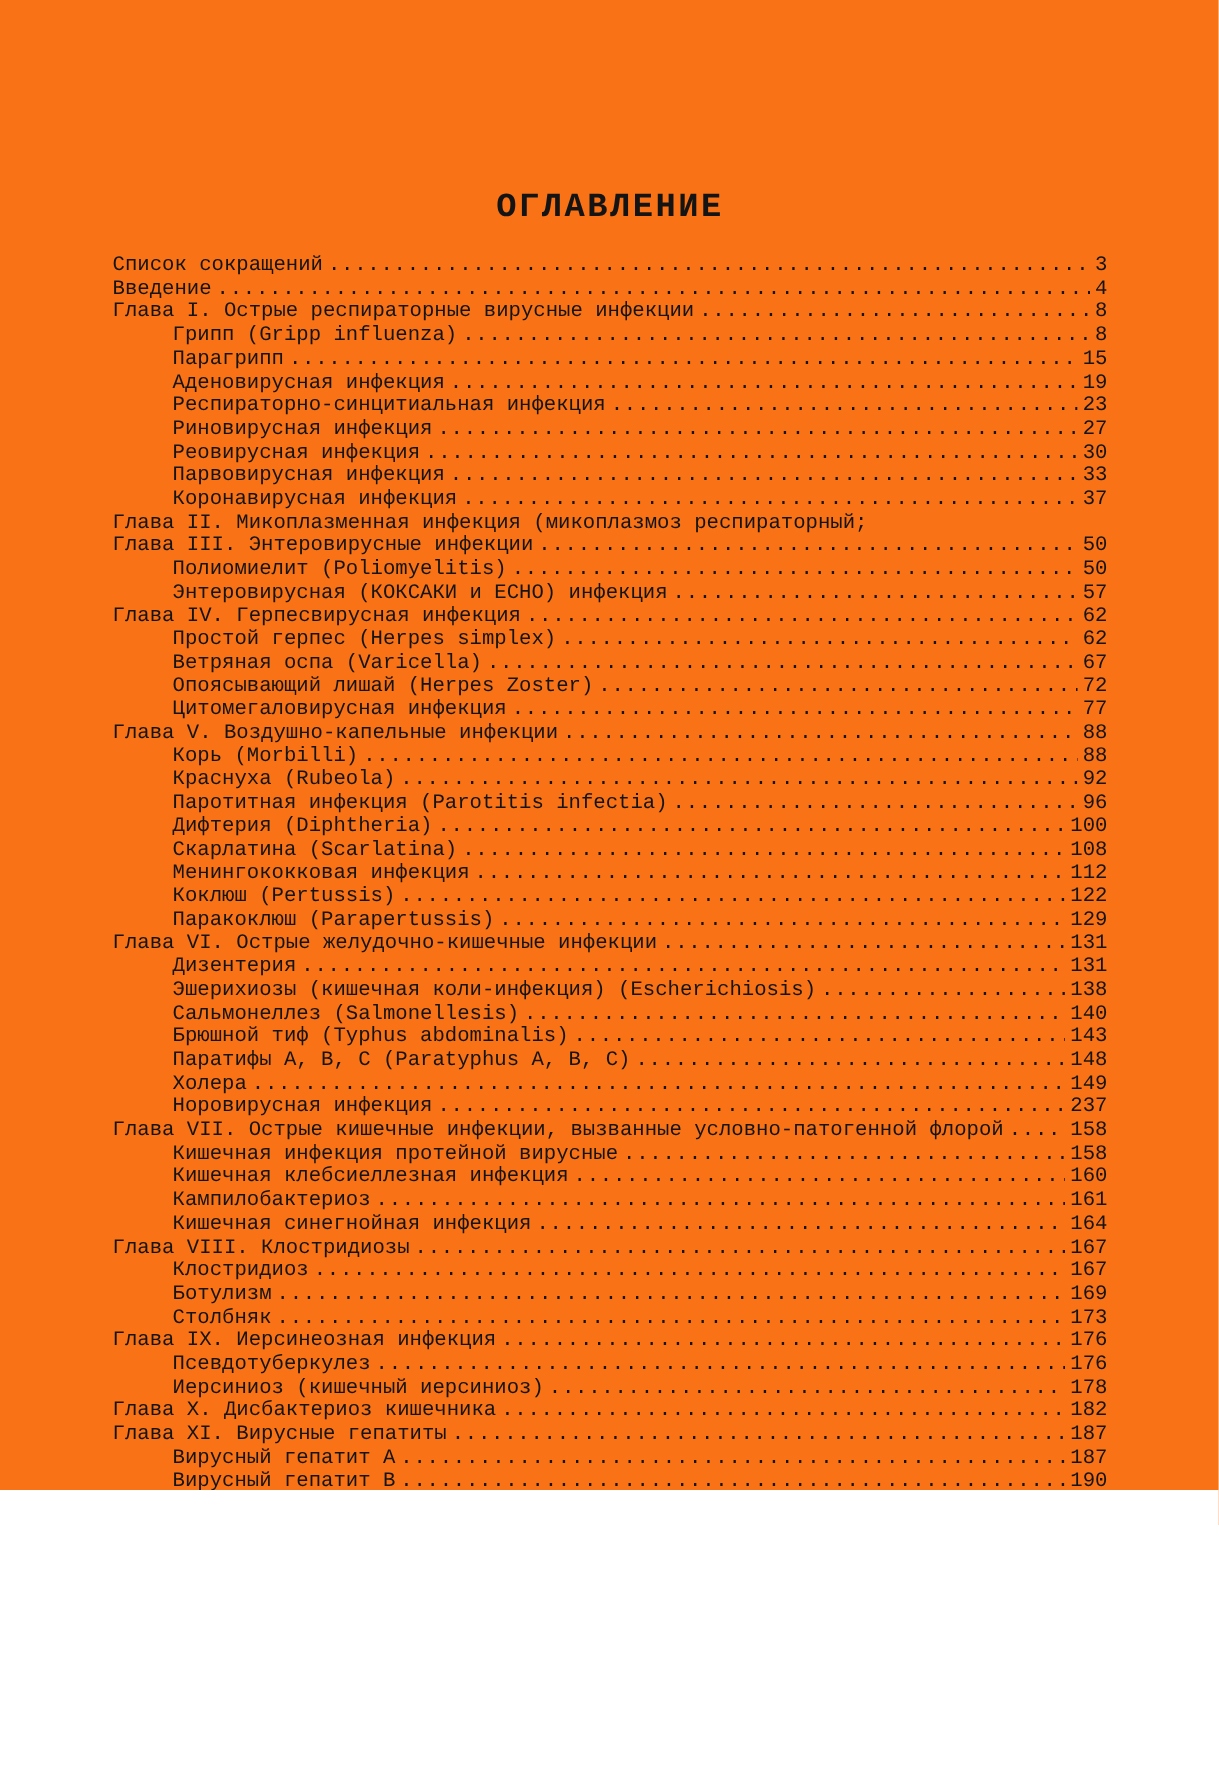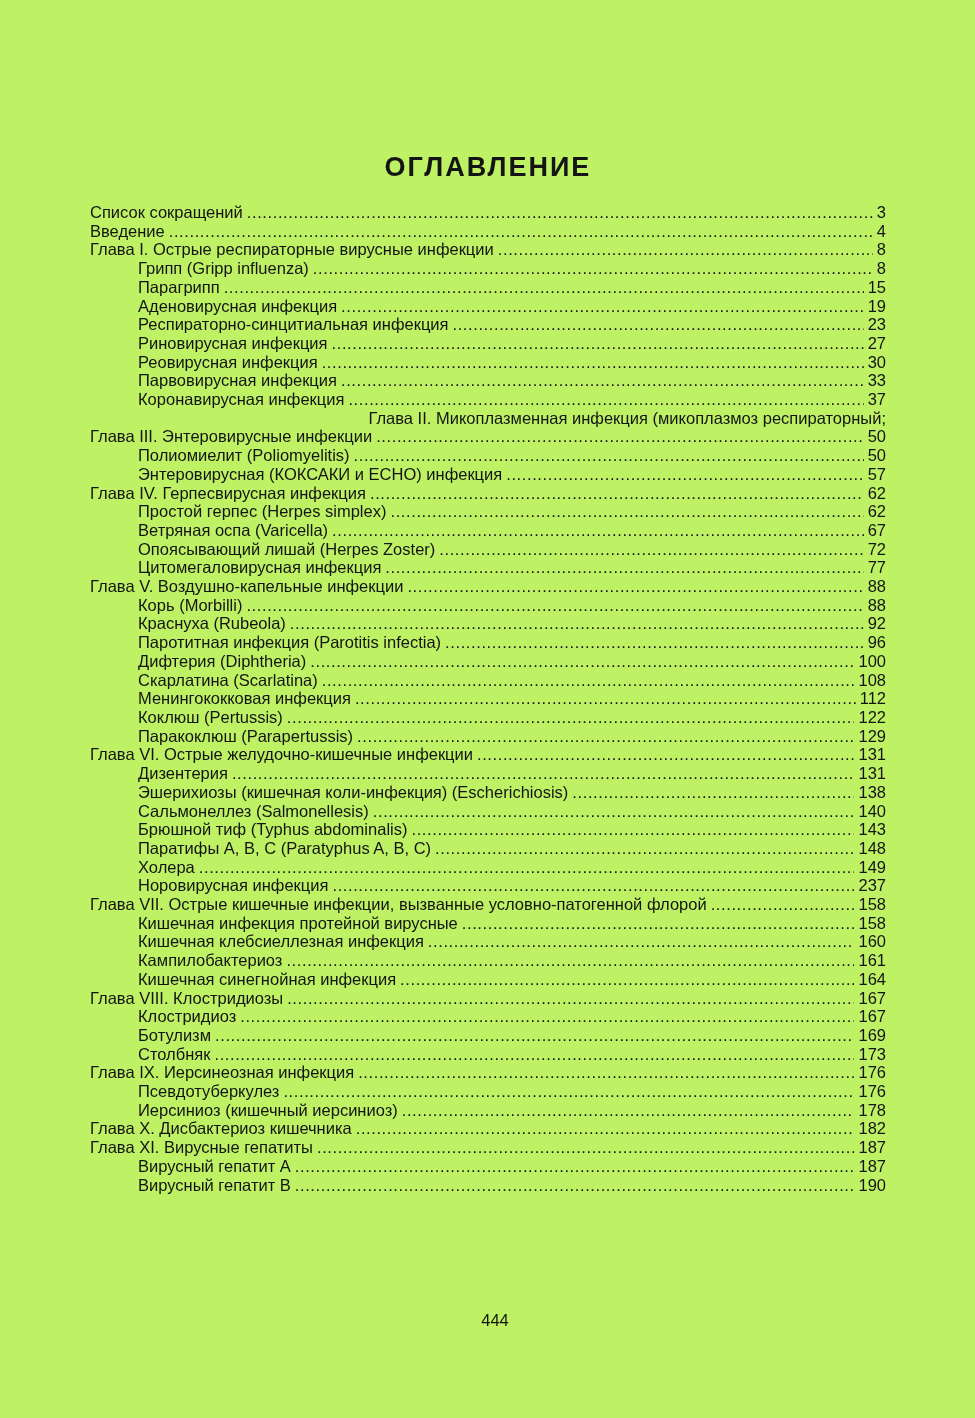--- a/index.html
+++ b/index.html
@@ -3,44 +3,43 @@
 <meta charset="utf-8">
 <style>
   html, body {
     margin: 0;
     padding: 0;
     background: #ffffff;
   }
   .page {
     position: relative;
     width: 975px;
-    height: 1418px;
-    background: #bef264;
+    height: 1192px;
+    background: #f97316;
     box-sizing: border-box;
     padding: 153px 89px 0 90px;
-    font-family: Liberation Sans, sans-serif;
+    font-family: Liberation Mono, monospace;
     color: #141414;
     overflow: hidden;
   }
   .title {
     margin: 0 0 22px 0;
     text-align: center;
     font-size: 27px;
     font-weight: bold;
     letter-spacing: 2px;
     line-height: 28px;
   }
   .toc-list {
     font-size: 16.5px;
     line-height: 18.7px;
   }
   .toc-row {
     display: flex;
     align-items: baseline;
-    justify-content: flex-end;
   }
   .toc-row.indent-1 {
     padding-left: 48px;
   }
   .toc-label {
     white-space: nowrap;
   }
   .toc-leader {
     flex: 1 1 auto;
     overflow: hidden;

